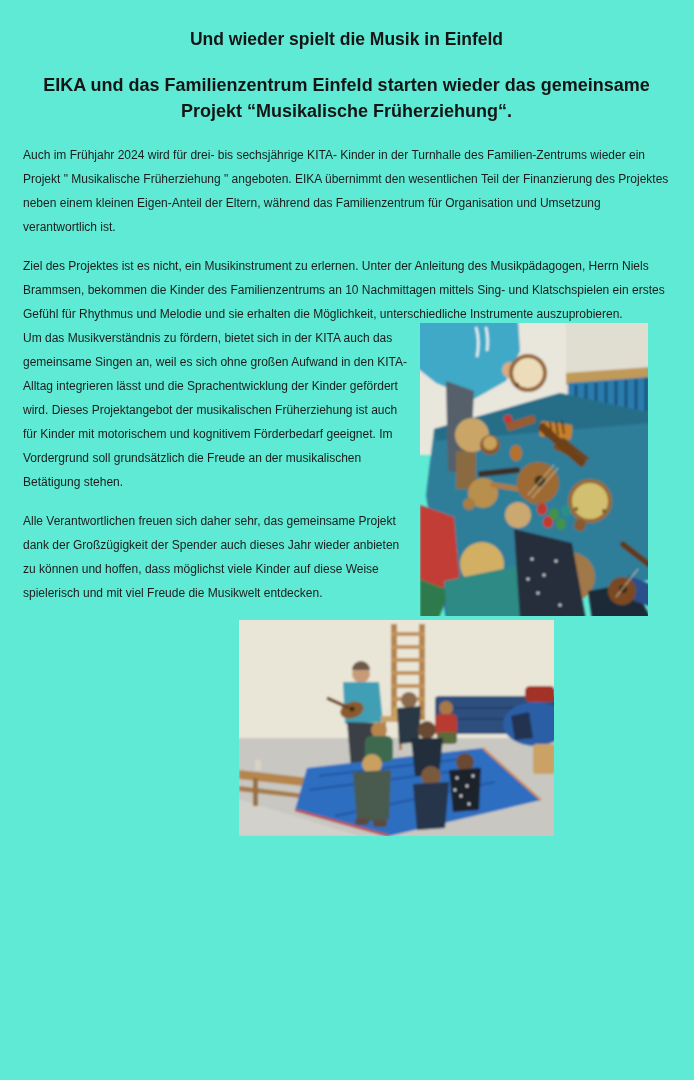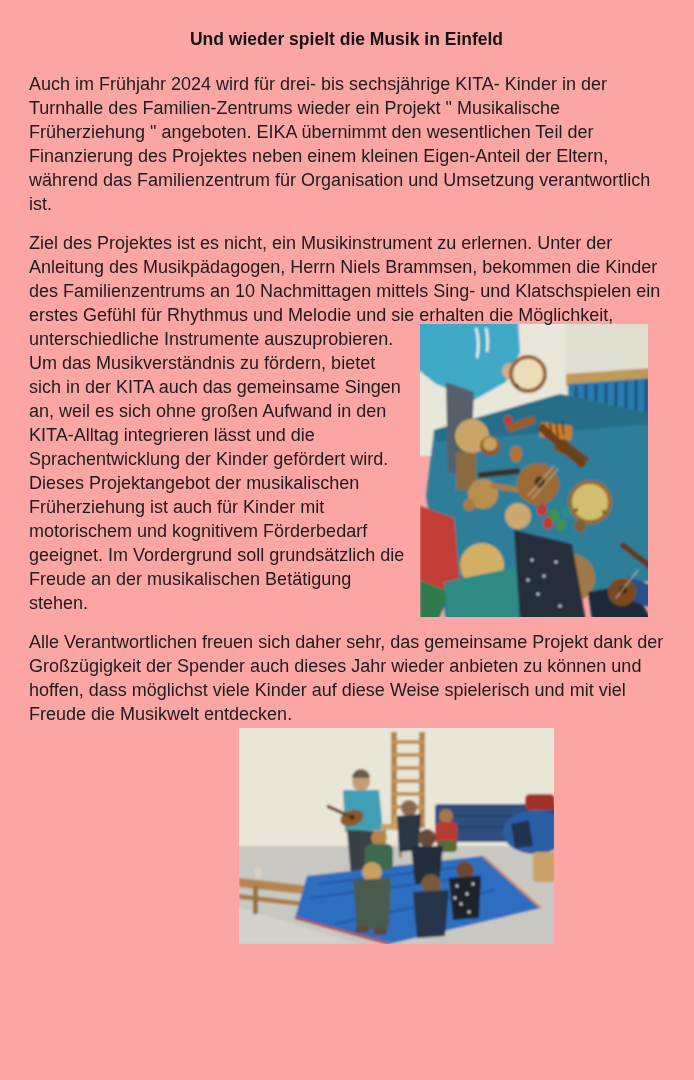--- a/index.html
+++ b/index.html
@@ -1,52 +1,53 @@
 <!DOCTYPE html>
 <html lang="de"><head>
 <meta charset="utf-8">
 <style>
   * { margin:0; padding:0; box-sizing:border-box; }
   html,body { background:#ffffff; }
   body { font-family:"Liberation Sans", sans-serif; }
   .page {
     position:relative; width:694px; height:1080px; overflow:hidden;
-    background:#fca5a5; color:#1c1c1c;
+    background:#5eead4; color:#1c1c1c;
     padding:26px 18px 2px 17px;
   }
   .title {
     font-size:17.5px; font-weight:bold; text-align:center;
     line-height:26px; color:#151515; margin:0 0 20px 0;
   }
   .subtitle {
     font-size:18px; font-weight:bold; text-align:center;
     line-height:26px; color:#151515; margin:0 0 19px 0;
   }
   p.body-para {
-    font-size:18px; line-height:24px; margin:0 0 15px 12px;
+    font-size:12px; line-height:24px; margin:0 0 15px 6px;
     text-align:left; hyphens:none;
   }
   .pre-line { white-space:pre-line; }
   .photo-float {
     float:right; display:block; width:228px; height:293px;
     margin:-3px 28px 4px 10px; overflow:hidden;
   }
   .photo-bottom {
     display:block; width:315px; height:216px;
     margin:-13px 0 0 222px; overflow:hidden;
   }
   svg { display:block; }
 </style>
 </head>
 <body>
 
 <div class="page">
 
   <h1 class="title">Und wieder spielt die Musik in Einfeld</h1>
 
+  <h2 class="subtitle">EIKA und das Familienzentrum Einfeld starten wieder das gemeinsame Projekt “Musikalische Früherziehung“.</h2>
 
   <p class="body-para">Auch im Frühjahr 2024 wird für drei- bis sechsjährige KITA- Kinder in der Turnhalle des Familien-Zentrums wieder ein Projekt " Musikalische Früherziehung " angeboten. EIKA übernimmt den wesentlichen Teil der Finanzierung des Projektes neben einem kleinen Eigen-Anteil der Eltern, während das Familienzentrum für Organisation und Umsetzung verantwortlich ist.</p>
 
   <p class="body-para">
     <span>Ziel des Projektes ist es nicht, ein Musikinstrument zu erlernen. Unter der Anleitung des Musikpädagogen, Herrn Niels Brammsen, bekommen die Kinder des Familienzentrums an 10 Nachmittagen mittels Sing- und Klatschspielen ein erstes Gefühl für Rhythmus und Melodie und sie erhalten die Möglichkeit, unterschiedliche </span><span class="photo-float" role="img" aria-label="Kinder betrachten Musikinstrumente auf einem blauen Tisch">
       <svg viewBox="0 0 228 293" width="228" height="293" preserveAspectRatio="none">
         <defs>
           <filter id="b1" x="-6%" y="-6%" width="112%" height="112%">
               <feGaussianBlur stdDeviation="1.2"></feGaussianBlur>
             </filter>

